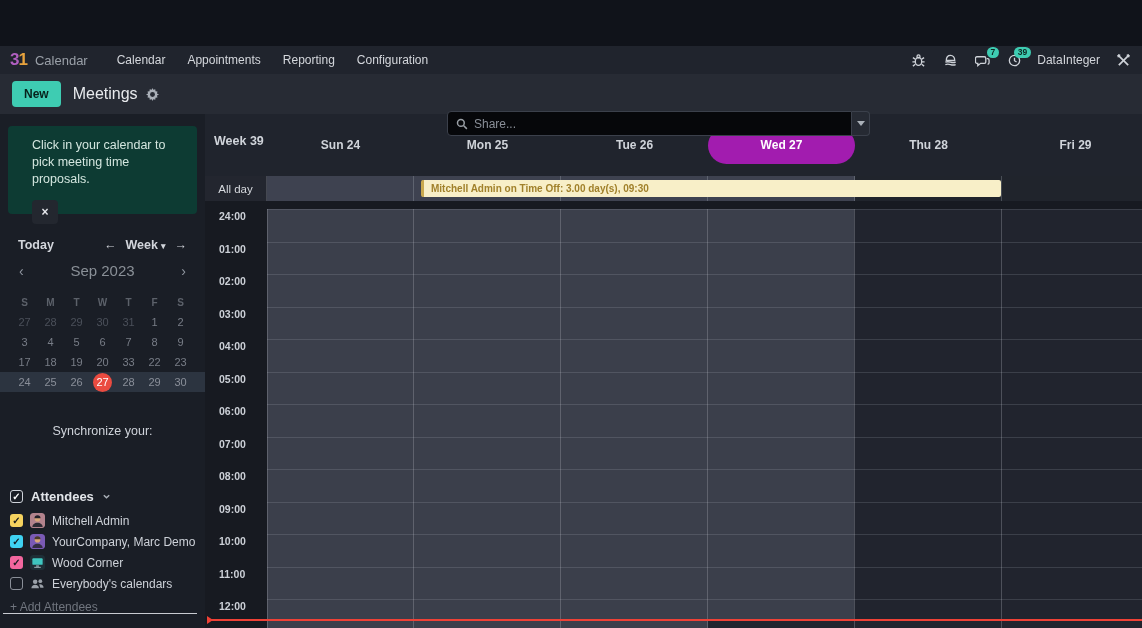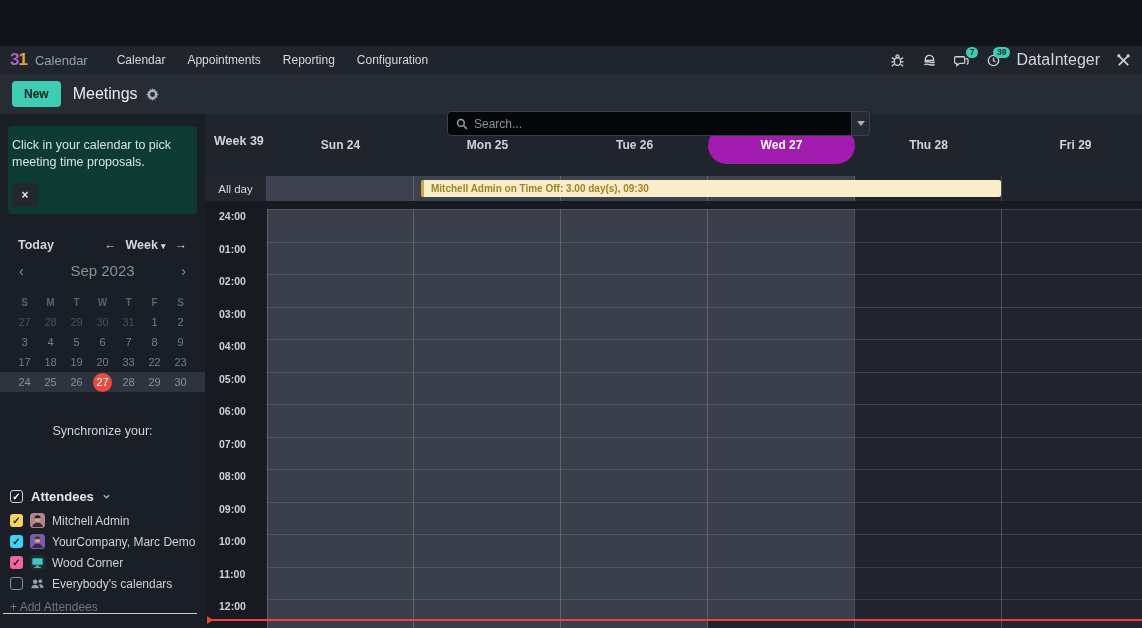--- a/index.html
+++ b/index.html
@@ -11,36 +11,36 @@
   .navbar { position:absolute; left:0; top:0; right:0; height:28px; background:#20242d; display:flex; align-items:center; padding:0 10px; z-index:20; }
   .logo { font-weight:bold; font-size:17px; letter-spacing:-1px; margin-right:8px; }
   .logo .l3 { color:#b05fc0; } .logo .l1 { color:#e8a33d; }
   .app-name { color:#9aa0a8; font-size:13px; margin-right:18px; }
   .nav-item { color:#d4d7dc; font-size:12px; padding:0 11px; height:28px; display:flex; align-items:center; cursor:pointer; }
   .nav-spacer { flex:1; }
   .systray { display:flex; align-items:center; gap:14px; }
   .sys-icon { position:relative; width:18px; height:18px; display:flex; align-items:center; justify-content:center; }
   .sys-icon svg { width:15px; height:15px; stroke:#ced2d8; fill:none; stroke-width:1.4; }
   .badge { position:absolute; top:-4px; right:-8px; background:#3eccb2; color:#0d2b24; font-size:8.5px; font-weight:bold; border-radius:8px; padding:1px 4px; line-height:1.1; }
-  .company { color:#d2d5da; font-size:16px; }
+  .company { color:#d2d5da; font-size:12px; }
 
   
   .controlbar { position:absolute; left:0; top:28px; right:0; height:40px; background:#272b34; display:flex; align-items:center; padding:0 12px; z-index:19; }
   .btn-new { background:#3eccb2; color:#07231c; font-weight:bold; font-size:12px; border:none; border-radius:4px; padding:6px 12px; cursor:pointer; }
   .view-title { color:#e8eaed; font-size:16px; margin-left:12px; }
   .gear { margin-left:8px; display:inline-flex; }
   .searchwrap { position:absolute; left:447px; top:37px; width:423px; height:25px; display:flex; }
   .searchbox { flex:1; background:#06070a; border:1px solid #3b404b; border-radius:4px 0 0 4px; display:flex; align-items:center; padding:0 8px; gap:6px; }
   .searchbox .ph { color:#8a8f98; font-size:12px; }
   .search-caret { width:18px; background:#262a33; border:1px solid #3b404b; border-left:none; border-radius:0 4px 4px 0; display:flex; align-items:center; justify-content:center; }
   .caret-down { width:0; height:0; border-left:4px solid transparent; border-right:4px solid transparent; border-top:5px solid #aab0b8; }
 
   
   .sidebar { position:absolute; left:0; top:68px; width:205px; bottom:0; background:#1a1e26; z-index:10; }
-  .hintpanel { position:absolute; left:8px; top:12px; width:189px; height:88px; background:#0d3b33; border-radius:4px; padding:11px 4px; }
+  .hintpanel { position:absolute; left:8px; top:12px; width:189px; height:88px; background:#0d3b33; border-radius:4px; padding:11px 24px; }
   .hintpanel .txt { color:#d3e6df; font-size:12.5px; line-height:1.35; }
   .hintrow { display:flex; gap:8px; margin-top:12px; }
   .btn-share { flex:1; background:#1f8e76; color:#e2f3ee; border:none; border-radius:4px; height:24px; font-size:12px; font-weight:600; display:flex; align-items:center; justify-content:center; gap:6px; cursor:pointer; }
   .btn-close-hint { width:26px; height:24px; background:#23272f; border:none; border-radius:4px; color:#e6e8ec; font-weight:bold; font-size:12px; cursor:pointer; }
 
   .navrow { position:absolute; left:0; top:120px; width:205px; height:22px; display:flex; align-items:center; padding:0 18px; color:#d2d5db; font-weight:600; font-size:12.5px; }
   .navrow .grow { flex:1; }
   .navrow .arr { color:#d2d5db; padding:0 9px; cursor:pointer; }
   .navrow .scale { cursor:pointer; }
   .navrow .caret { font-size:9px; margin-left:3px; }
@@ -162,21 +162,21 @@
           <path d="M8 0l1 2.2 2.4-.6.3 2.4 2.4.3-.6 2.4L16 8l-2.5 1.3.6 2.4-2.4.3-.3 2.4-2.4-.6L8 16l-1-2.2-2.4.6-.3-2.4-2.4-.3.6-2.4L0 8l2.5-1.3-.6-2.4 2.4-.3.3-2.4 2.4.6z"></path>
           <circle cx="8" cy="8" r="3" fill="#272b34"></circle>
         </svg>
     </span>
     <div class="searchwrap">
       <div class="searchbox">
         <svg width="12" height="12" viewBox="0 0 16 16" fill="none" stroke="#9aa0a6" stroke-width="2">
             <circle cx="6.5" cy="6.5" r="4.5"></circle>
             <path d="M10 10 L14.5 14.5"></path>
           </svg>
-        <span class="ph">Search...</span>
+        <span class="ph">Share...</span>
       </div>
       <div class="search-caret">
           <span class="caret-down"></span>
         </div>
     </div>
   </div>
 
   <div class="sidebar">
     <div class="hintpanel">
       <div class="txt">Click in your calendar to pick meeting time proposals.</div>

